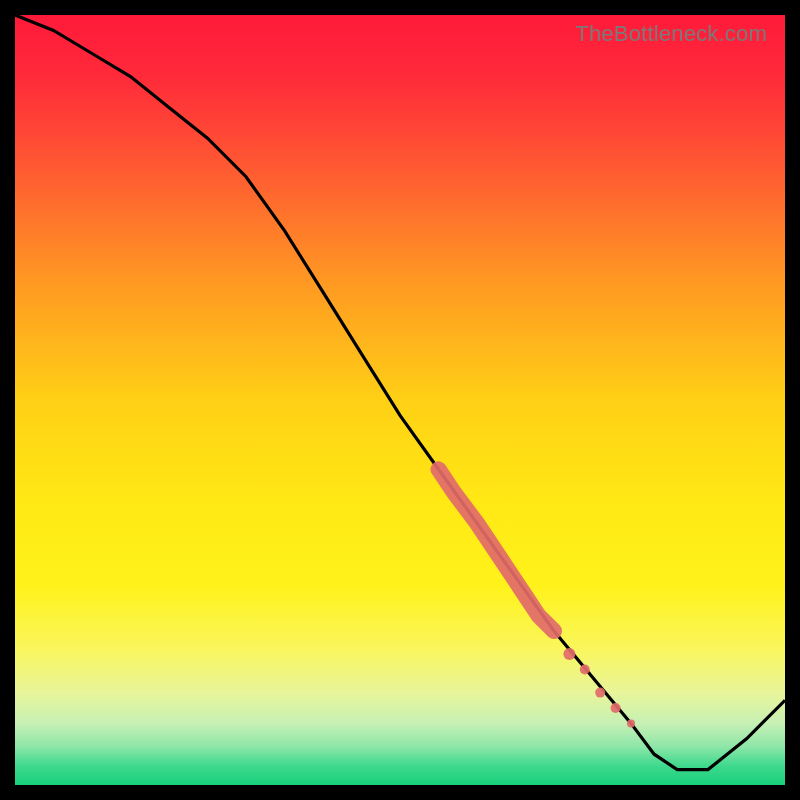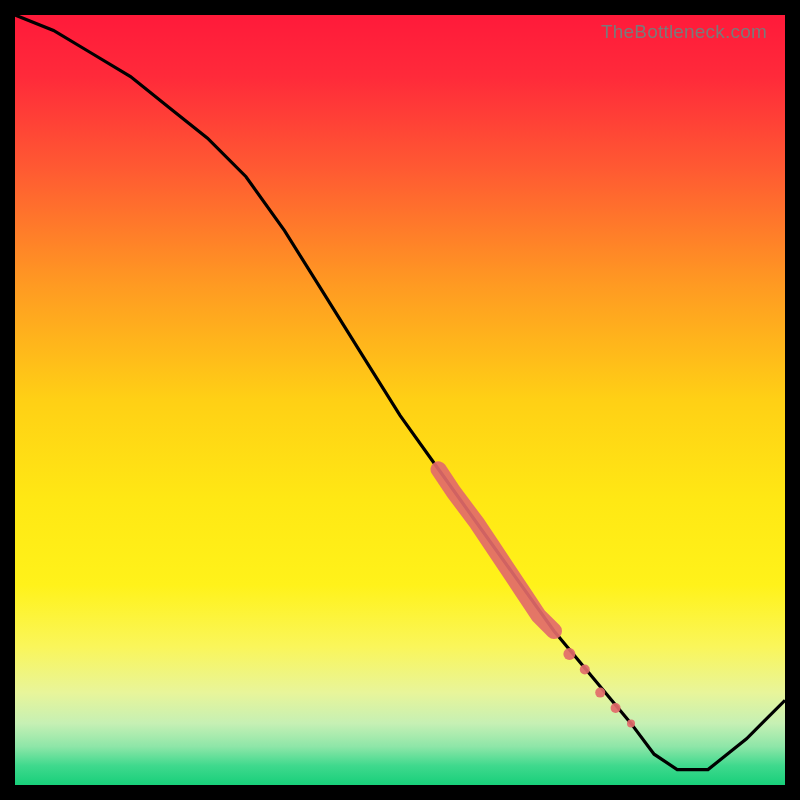--- a/index.html
+++ b/index.html
@@ -24,21 +24,21 @@
     left: 0;
     top: 0;
     width: 770px;
     height: 770px;
   }
   .watermark {
     position: absolute;
     top: 6px;
     right: 18px;
     color: #7a7a7a;
-    font-size: 19px;
+    font-size: 22px;
     font-weight: 500;
     letter-spacing: 0.2px;
     user-select: none;
   }
 </style>
 </head>
 <body>
 
 <div class="frame">
   <svg class="plot" viewBox="0 0 770 770">

